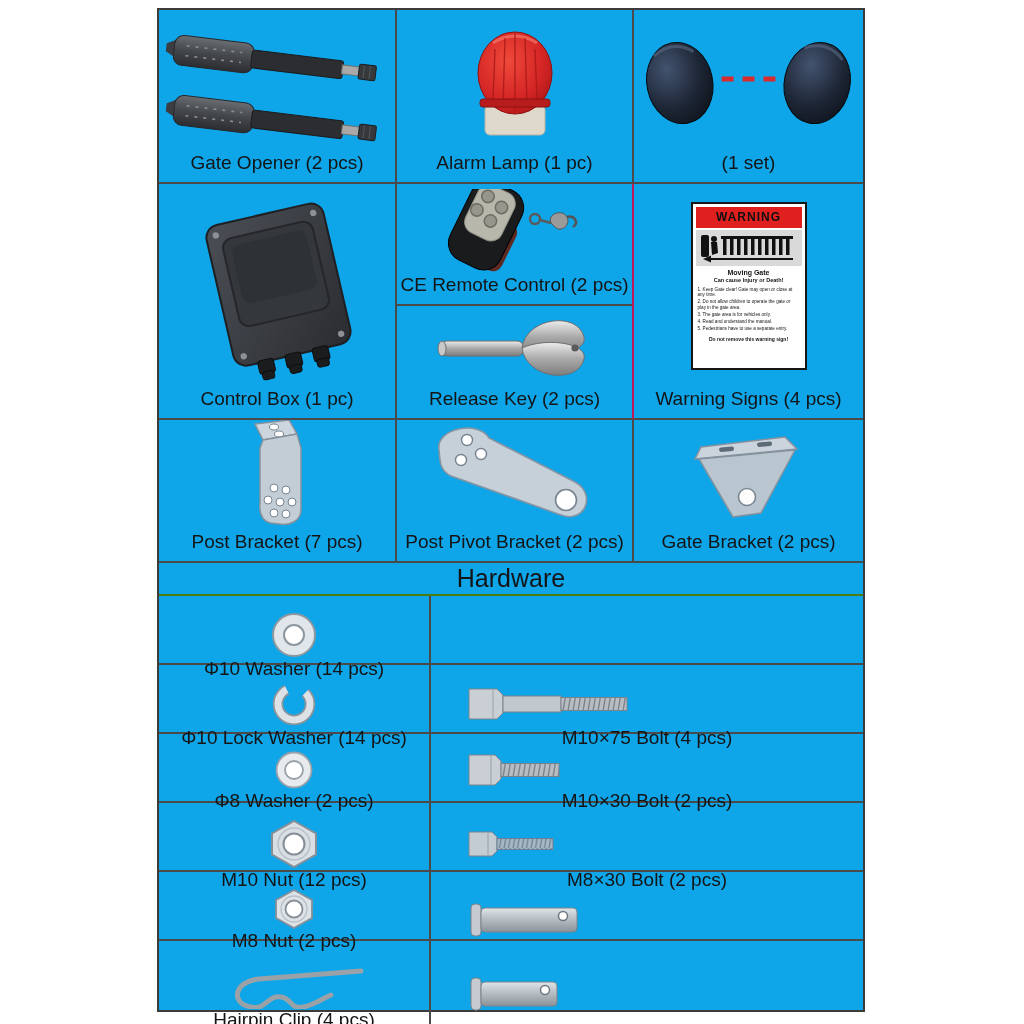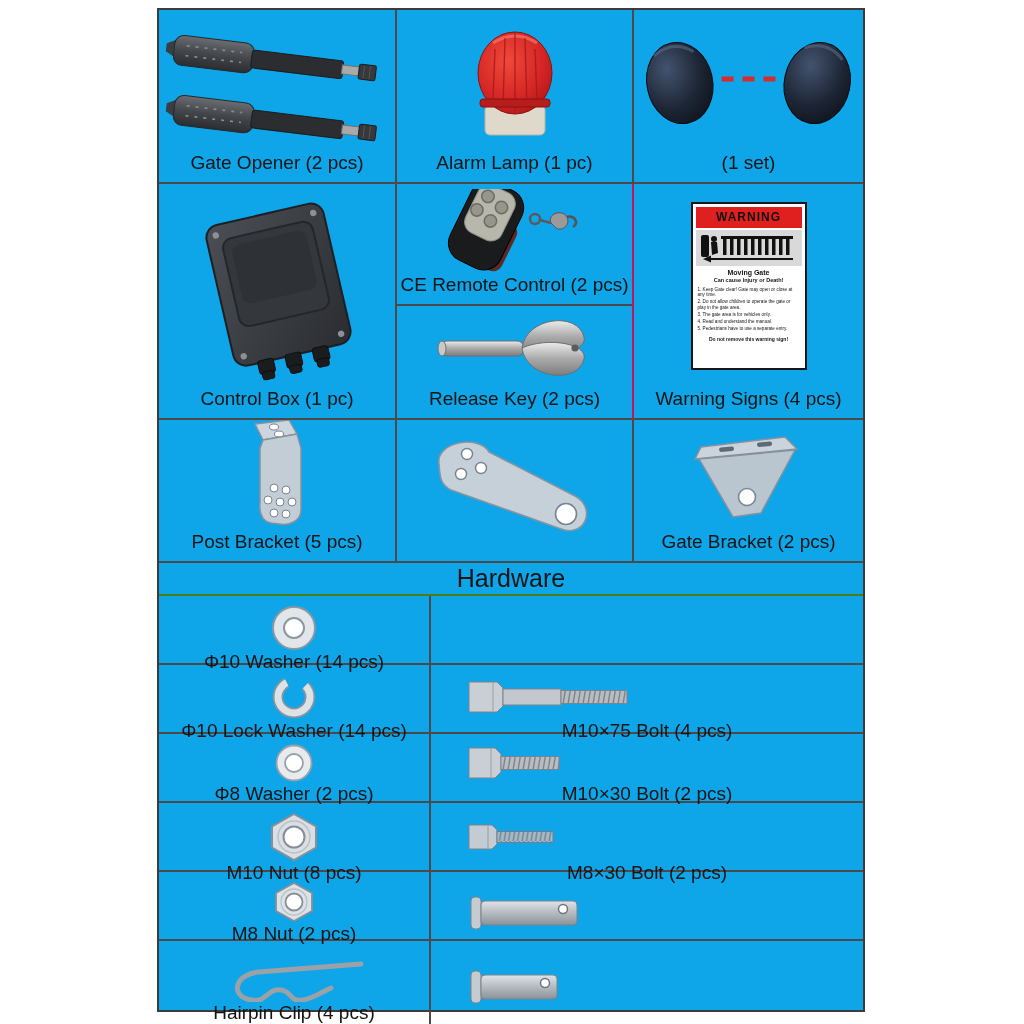--- a/index.html
+++ b/index.html
@@ -22,21 +22,21 @@
   .sub1{height:122px;border-bottom:2px solid #4a4a4a;}
   .sub2{height:84px;}
   .hw-header{height:33px;border-bottom:2px solid #4d7c0f;box-sizing:border-box;
     display:flex;align-items:center;justify-content:center;}
   .hw-title{font-size:25px;}
   .hwrow{display:grid;grid-template-columns:272px 1fr;height:69px;box-sizing:border-box;
     border-bottom:2px solid #4a4a4a;}
   .hwrow.lastrow{border-bottom:none;flex:1;}
   .hwcell{border-right:2px solid #4a4a4a;box-sizing:border-box;display:flex;
     flex-direction:column;align-items:center;justify-content:flex-end;
-    padding:9px 2px 5px 2px;}
+    padding:16px 2px 5px 2px;}
   .hwcell.r{border-right:none;}
   .hwcell .img{align-items:center;}
   .hwcell.r .img{justify-content:flex-start;padding-left:34px;box-sizing:border-box;}
   .hwlbl{font-size:19px;line-height:22px;white-space:nowrap;}
   
   .wsign{width:116px;height:168px;border:2px solid #161616;background:#fff;
     box-sizing:border-box;display:flex;flex-direction:column;margin-bottom:4px;}
   .ws-band{height:21px;background:#e01f1f;display:flex;align-items:center;justify-content:center;
     margin:3px 3px 2px 3px;}
   .ws-band span{font-size:12px;font-weight:bold;letter-spacing:1px;color:#101010;}
@@ -273,34 +273,35 @@
             <circle cx="57" cy="70" r="4"></circle>
               <circle cx="69" cy="72" r="4"></circle>
             <circle cx="51" cy="82" r="4"></circle>
               <circle cx="63" cy="84" r="4"></circle>
               <circle cx="75" cy="84" r="4"></circle>
             <circle cx="57" cy="95" r="4"></circle>
               <circle cx="69" cy="96" r="4"></circle>
           </g>
         </svg>
       </div>
-      <div class="lbl">Post Bracket (5 pcs)</div>
+      <div class="lbl">Post Bracket (7 pcs)</div>
     </div>
     <div class="cell">
       <div class="img">
         <svg width="212" height="110" viewBox="0 0 212 110">
           <path d="M30,30 C26,8 70,0 80,18 L166,62 C188,74 176,104 152,95 L42,56 C30,50 31,40 30,30 Z" fill="#c6d0d9" stroke="#8494a2" stroke-width="1.6"></path>
           <circle cx="157" cy="80" r="10.5" fill="#fff" stroke="#77838f" stroke-width="1.6"></circle>
           <g fill="#fff" stroke="#77838f" stroke-width="1.4">
             <circle cx="58" cy="20" r="5.5"></circle>
               <circle cx="72" cy="34" r="5.5"></circle>
               <circle cx="52" cy="40" r="5.5"></circle>
           </g>
         </svg>
       </div>
+      <div class="lbl">Post Pivot Bracket (2 pcs)</div>
     </div>
     <div class="cell last">
       <div class="img">
         <svg width="128" height="104" viewBox="0 0 128 104">
           <polygon points="16,22 100,12 112,24 10,34" fill="#cbd4dc" stroke="#85929e" stroke-width="1.5"></polygon>
           <rect x="34" y="22" width="15" height="4.5" rx="2" transform="rotate(-5 41 24)" fill="#5d6b77"></rect>
           <rect x="72" y="17" width="15" height="4.5" rx="2" transform="rotate(-5 79 19)" fill="#5d6b77"></rect>
           <polygon points="14,34 110,25 76,88 48,92" fill="#b9c5cf" stroke="#85929e" stroke-width="1.5"></polygon>
           <circle cx="62" cy="72" r="8.5" fill="#fdfdfd" stroke="#7b8894" stroke-width="1.6"></circle>
         </svg>
@@ -386,21 +387,21 @@
 
   <div class="hwrow">
     <div class="hwcell">
       <div class="img">
         <svg width="54" height="50" viewBox="0 0 54 50">
           <polygon points="27,2 49,14.5 49,35.5 27,48 5,35.5 5,14.5" fill="#dadfe4" stroke="#868f98" stroke-width="2"></polygon>
           <circle cx="27" cy="25" r="16" fill="none" stroke="#b9c0c7" stroke-width="1.5"></circle>
           <circle cx="27" cy="25" r="10.5" fill="#fff" stroke="#868f98" stroke-width="2"></circle>
         </svg>
       </div>
-      <div class="hwlbl">M10 Nut (8 pcs)</div>
+      <div class="hwlbl">M10 Nut (12 pcs)</div>
     </div>
     <div class="hwcell r">
       <div class="img">
         <svg width="96" height="36" viewBox="0 0 96 36">
           <defs>
               <pattern id="thrD" width="4.5" height="11" patternUnits="userSpaceOnUse">
             <rect width="4.5" height="11" fill="#a7b8c4"></rect>
                 <line x1="3" y1="0" x2="1" y2="11" stroke="#6c8091" stroke-width="1.3"></line>
           </pattern>
             </defs>

